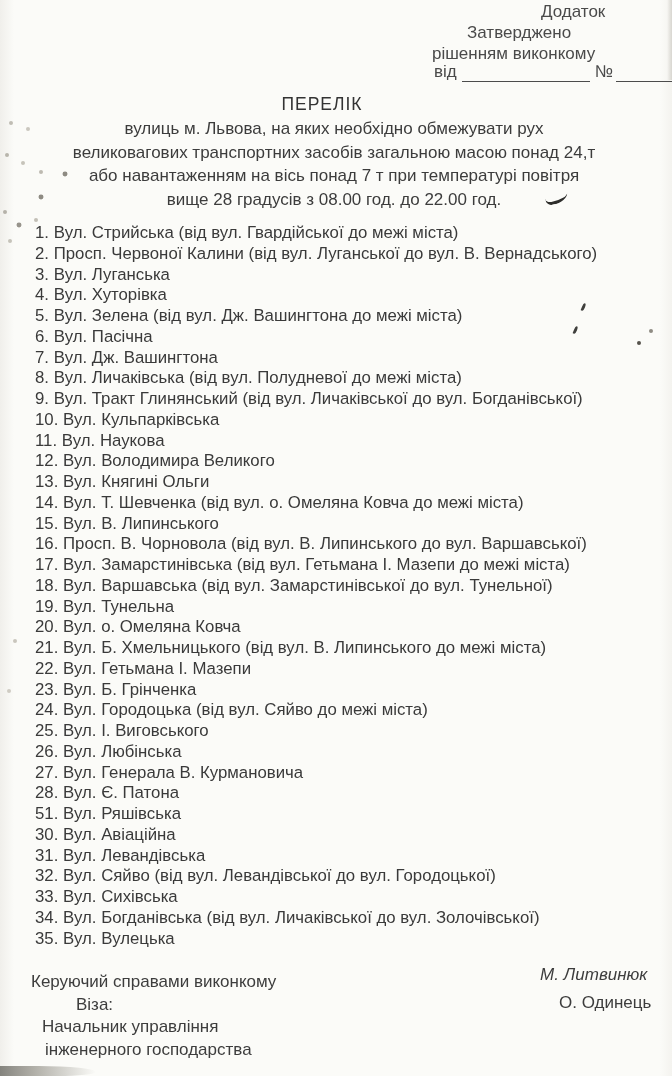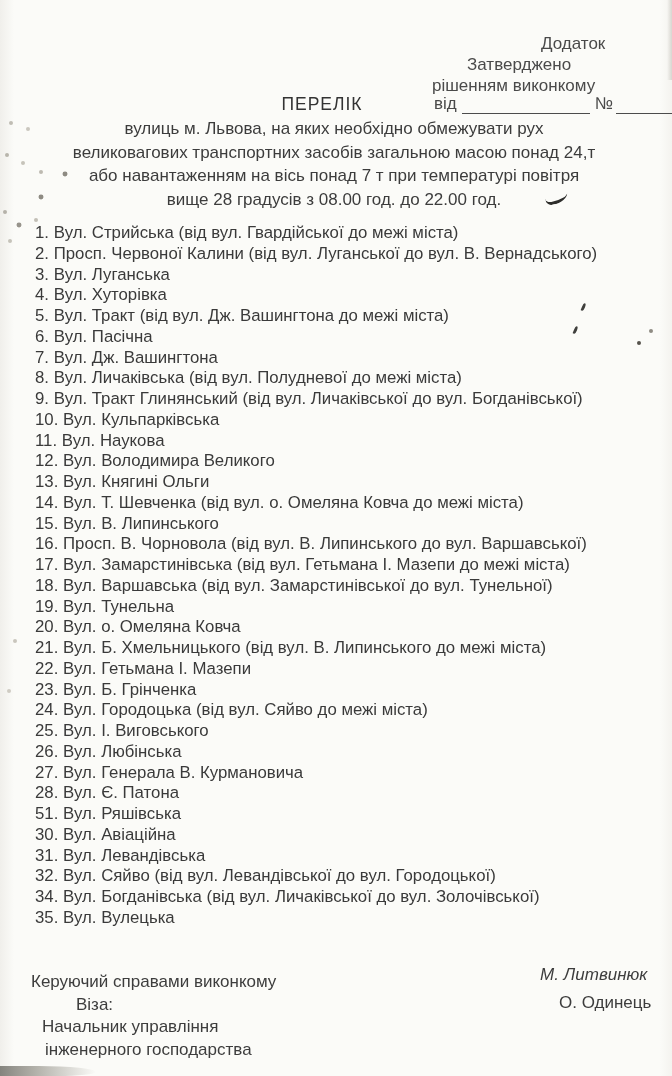--- a/index.html
+++ b/index.html
@@ -8,21 +8,21 @@
     width:672px;height:1076px;
     margin:0 auto;
     background:
       linear-gradient(to right, #f0efeb 0px, #fbfbf8 14px, #fbfbf8 660px, #f4f3ef 672px),
       #fbfbf8;
     font-family:"Liberation Sans", sans-serif;
     color:#3a3a3a;
     overflow:hidden;
   }
   
-  .hdr-line{position:absolute;font-size:17px;line-height:20px;white-space:nowrap;color:#4a4a4a;margin-top:32px;}
+  .hdr-line{position:absolute;font-size:17px;line-height:20px;white-space:nowrap;color:#4a4a4a;}
   .hdr-annex{top:2px;left:541px;}
   .hdr-approved{top:23px;left:467px;}
   .hdr-by{top:44px;left:432px;}
   .hdr-from{top:62px;left:434px;display:flex;align-items:flex-end;}
   .fill-line{display:inline-block;border-bottom:1.5px solid #4c4c4c;height:16px;}
   .fill-date{width:128px;margin:0 5px;}
   .fill-num{width:64px;margin-left:3px;}
   
   .title{
     position:absolute;top:94px;left:0;width:644px;
@@ -117,21 +117,21 @@
   <div class="street-list">
 
       <div class="street-row"><span class="street-num">1.</span> <span class="street-name">Вул. Стрийська (від вул. Гвардійської до межі міста)</span></div>
 
       <div class="street-row"><span class="street-num">2.</span> <span class="street-name">Просп. Червоної Калини (від вул. Луганської до вул. В. Вернадського)</span></div>
 
       <div class="street-row"><span class="street-num">3.</span> <span class="street-name">Вул. Луганська</span></div>
 
       <div class="street-row"><span class="street-num">4.</span> <span class="street-name">Вул. Хуторівка</span></div>
 
-      <div class="street-row"><span class="street-num">5.</span> <span class="street-name">Вул. Тракт (від вул. Дж. Вашингтона до межі міста)</span></div>
+      <div class="street-row"><span class="street-num">5.</span> <span class="street-name">Вул. Зелена (від вул. Дж. Вашингтона до межі міста)</span></div>
 
       <div class="street-row"><span class="street-num">6.</span> <span class="street-name">Вул. Пасічна</span></div>
 
       <div class="street-row"><span class="street-num">7.</span> <span class="street-name">Вул. Дж. Вашингтона</span></div>
 
       <div class="street-row"><span class="street-num">8.</span> <span class="street-name">Вул. Личаківська (від вул. Полудневої до межі міста)</span></div>
 
       <div class="street-row"><span class="street-num">9.</span> <span class="street-name">Вул. Тракт Глинянський (від вул. Личаківської до вул. Богданівської)</span></div>
 
       <div class="street-row"><span class="street-num">10.</span> <span class="street-name">Вул. Кульпарківська</span></div>
@@ -173,20 +173,21 @@
       <div class="street-row"><span class="street-num">28.</span> <span class="street-name">Вул. Є. Патона</span></div>
 
       <div class="street-row"><span class="street-num">51.</span> <span class="street-name">Вул. Ряшівська</span></div>
 
       <div class="street-row"><span class="street-num">30.</span> <span class="street-name">Вул. Авіаційна</span></div>
 
       <div class="street-row"><span class="street-num">31.</span> <span class="street-name">Вул. Левандівська</span></div>
 
       <div class="street-row"><span class="street-num">32.</span> <span class="street-name">Вул. Сяйво (від вул. Левандівської до вул. Городоцької)</span></div>
 
+      <div class="street-row"><span class="street-num">33.</span> <span class="street-name">Вул. Сихівська</span></div>
 
       <div class="street-row"><span class="street-num">34.</span> <span class="street-name">Вул. Богданівська (від вул. Личаківської до вул. Золочівської)</span></div>
 
       <div class="street-row"><span class="street-num">35.</span> <span class="street-name">Вул. Вулецька</span></div>
     </div>
 
   <div class="sig sig-role-1">Керуючий справами виконкому</div>
   <div class="sig sig-name-1">М. Литвинюк</div>
   <div class="sig sig-visa">Віза:</div>
   <div class="sig sig-role-2a">Начальник управління</div>

